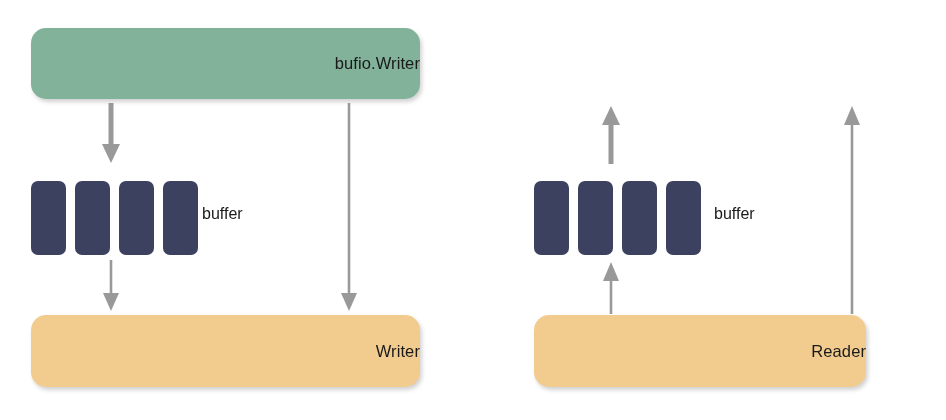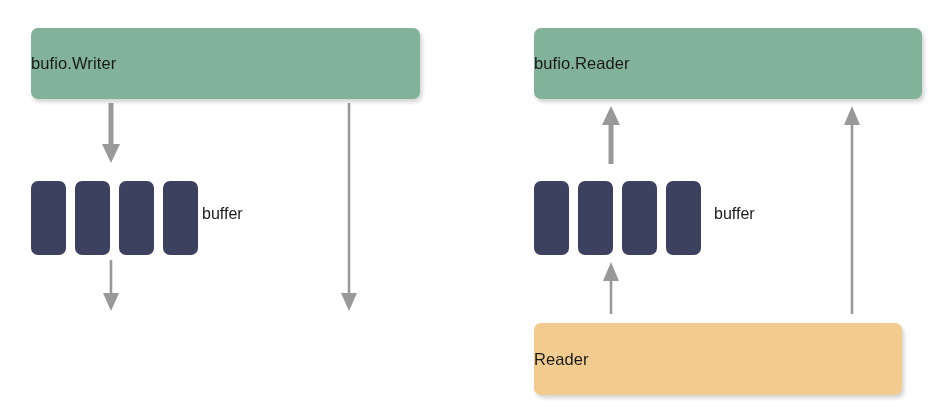--- a/index.html
+++ b/index.html
@@ -23,24 +23,24 @@
     top: 0;
     width: 473px;
     height: 420px;
   }
   #panel-write { left: 0; }
   #panel-read  { left: 473px; }
 
   .node-box {
     position: absolute;
     box-sizing: border-box;
-    border-radius: 7px;
+    border-radius: 15px;
     display: flex;
     align-items: center;
-    justify-content: flex-start;
+    justify-content: flex-end;
     box-shadow: 2px 3px 4px rgba(0,0,0,0.18);
   }
   .node-label {
     font-size: 16.5px;
     color: #1a1a1a;
     letter-spacing: 0.1px;
     white-space: nowrap;
   }
   .top-box {
     left: 31px;
@@ -113,27 +113,27 @@
       <div class="buffer-cell"></div>
       <div class="buffer-cell"></div>
     </div>
     <div class="buffer-text">buffer</div>
 
     <svg class="arrow-svg" style="left:101px; top:260px;" width="20" height="53" viewBox="0 0 20 53">
       <line x1="10" y1="0" x2="10" y2="35" stroke="#999999" stroke-width="2.6"></line>
       <polygon points="2,33 18,33 10,51" fill="#999999"></polygon>
     </svg>
 
+    <div class="node-box bottom-box">
+      <span class="node-label">Writer</span>
+    </div>
   </div>
 
   <div class="panel" id="panel-read">
 
-    <div class="node-box top-box" style="left:61px; width:388px;">
-      <span class="node-label">bufio.Reader</span>
-    </div>
 
     <svg class="arrow-svg" style="left:127px; top:106px;" width="22" height="58" viewBox="0 0 22 58">
       <line x1="11" y1="16" x2="11" y2="58" stroke="#999999" stroke-width="5"></line>
       <polygon points="2,19 20,19 11,0" fill="#999999"></polygon>
     </svg>
 
     <svg class="arrow-svg" style="left:369px; top:106px;" width="20" height="208" viewBox="0 0 20 208">
       <line x1="10" y1="17" x2="10" y2="208" stroke="#999999" stroke-width="2.6"></line>
       <polygon points="2,19 18,19 10,0" fill="#999999"></polygon>
     </svg>
@@ -144,18 +144,18 @@
       <div class="buffer-cell"></div>
       <div class="buffer-cell"></div>
     </div>
     <div class="buffer-text" style="left:241px;">buffer</div>
 
     <svg class="arrow-svg" style="left:128px; top:262px;" width="20" height="52" viewBox="0 0 20 52">
       <line x1="10" y1="17" x2="10" y2="52" stroke="#999999" stroke-width="2.6"></line>
       <polygon points="2,19 18,19 10,0" fill="#999999"></polygon>
     </svg>
 
-    <div class="node-box bottom-box" style="left:61px; width:368px;margin-top:8px;">
+    <div class="node-box bottom-box" style="left:61px; width:332px;">
       <span class="node-label">Reader</span>
     </div>
   </div>
 
 </div>
 
 </body></html>

